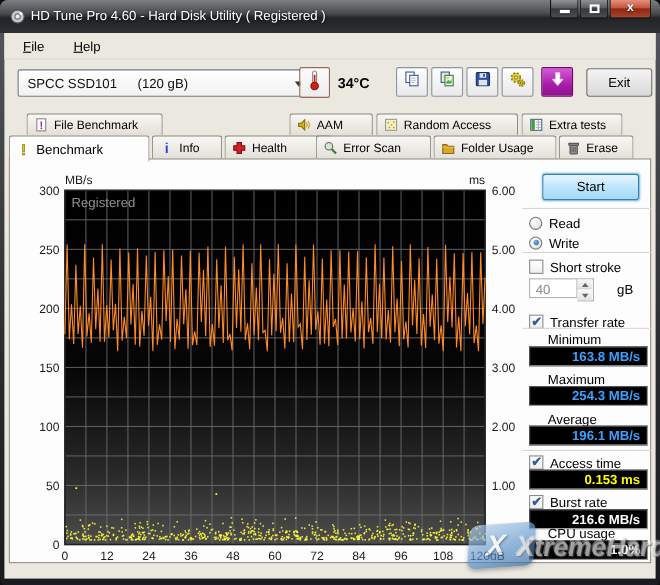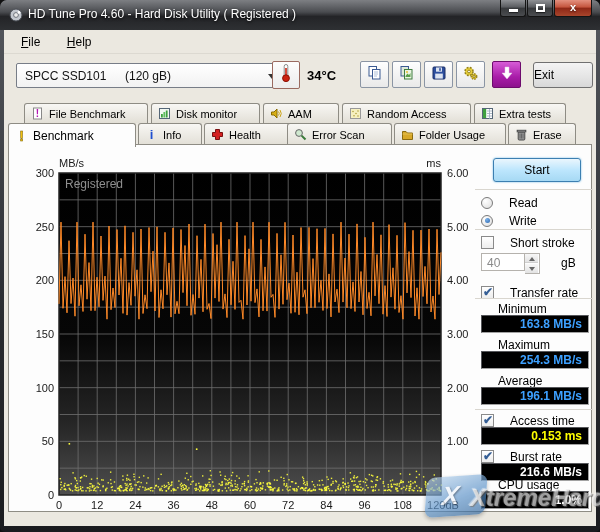--- a/index.html
+++ b/index.html
@@ -28,35 +28,35 @@
 
   
   .combo { position:absolute; left:12px; top:33px; width:268px; height:25px; background:linear-gradient(180deg,#fff,#f2f2f2); border:1px solid #777d87; border-radius:2px; font-size:12px; color:#111; }
   .combo .val { position:absolute; left:8px; top:5px; }
   .combo .cap { position:absolute; left:108px; top:5px; }
   .combo .arrow { position:absolute; right:7px; top:10px; width:0; height:0; border-left:4px solid transparent; border-right:4px solid transparent; border-top:5px solid #333; }
   .temp-btn { position:absolute; left:268px; top:31px; width:28px; height:28px; border:1px solid #9a6a60; border-radius:2px; background:linear-gradient(180deg,#fdfdfd,#ececec); display:flex; align-items:center; justify-content:center; }
   .temp-label { position:absolute; left:303px; top:38px; font-size:13px; font-weight:bold; color:#000; }
   .tool-btn { position:absolute; top:31px; width:29px; height:27px; border:1px solid #8b95a4; border-radius:2px; background:linear-gradient(180deg,#fefefe,#e9e9e9); display:flex; align-items:center; justify-content:center; }
   .tool-btn.download { background:linear-gradient(180deg,#d75bd7,#a81ca8 60%,#8d128d); border-color:#6d0b6d; }
-  .exit-btn { position:absolute; left:529px; top:32px; width:60px; height:26px; border:1px solid #707070; border-radius:3px; background:linear-gradient(180deg,#f4f4f4,#e4e4e4 60%,#d8d8d8); font-size:12px; text-align:left; line-height:24px; color:#000; }
+  .exit-btn { position:absolute; left:529px; top:32px; width:60px; height:26px; border:1px solid #707070; border-radius:3px; background:linear-gradient(180deg,#f4f4f4,#e4e4e4 60%,#d8d8d8); font-size:12px; text-align:center; line-height:24px; color:#000; }
 
   
   .tab { position:absolute; height:20px; border:1px solid #8e8c84; border-bottom:none; border-radius:3px 3px 0 0; background:linear-gradient(180deg,#f8f7f4,#e2dfd6); display:flex; align-items:center; gap:5px; padding:0 6px; font-size:11px; color:#000; white-space:nowrap; overflow:hidden; }
   .tab .ticon { flex:0 0 auto; display:flex; }
   .tab-row1 { top:73px; }
   .tab-row2 { top:93px; height:22px; }
   .tab.active { background:#fdfdfd; height:24px; z-index:5; font-size:12px; }
   .content { position:absolute; left:4px; top:114px; width:584px; height:368px; background:#fdfdfd; border:1px solid #8e8c84; }
 
   
   .rightpanel { position:absolute; left:464px; top:0; width:122px; height:368px; font-size:12px; color:#000; }
   .rp-sep { position:absolute; left:2px; width:118px; border-top:1px solid #d9d6cf; }
   .start-btn { position:absolute; left:20px; top:13px; width:88px; height:24px; border:1px solid #3c7fb1; border-radius:3px; background:linear-gradient(180deg,#eaf6fd,#bde6fd 50%,#a6d9f4); box-shadow:0 0 2px #63b4e4; font-size:12px; text-align:center; line-height:22px; }
-  .opt-row { position:absolute; left:8px; display:flex; align-items:center; gap:16px; height:15px; }
+  .opt-row { position:absolute; left:8px; display:flex; align-items:center; gap:6px; height:15px; }
   .radio { width:12px; height:12px; border:1px solid #7a7a7a; border-radius:50%; background:radial-gradient(circle at 35% 30%,#fff,#dcdcdc); position:relative; flex:0 0 auto; }
   .radio .mark { display:none; position:absolute; left:2.5px; top:2.5px; width:5px; height:5px; border-radius:50%; background:radial-gradient(circle at 35% 30%,#7ab1e8,#2d67b0); }
   .radio.on .mark { display:block; }
   .checkbox { width:13px; height:13px; border:1px solid #8a8a8a; background:linear-gradient(180deg,#fff,#ededed); position:relative; flex:0 0 auto; }
   .checkbox .mark { display:none; position:absolute; left:1px; top:-2px; font-size:12px; font-weight:bold; color:#355e95; }
   .checkbox.on .mark { display:block; }
   .spin-wrap { position:absolute; left:8px; top:108px; height:21px; }
   .spin-box { position:absolute; left:0; top:0; width:44px; height:18px; border:1px solid #b5b2ad; background:#fff; color:#8a8a8a; font-size:12px; line-height:19px; padding-left:5px; }
   .spin-btns { position:absolute; left:44px; top:0; width:15px; height:21px; border:1px solid #b5b2ad; border-left:none; }
   .spin-up,.spin-dn { position:absolute; left:0; width:13px; height:9px; background:linear-gradient(180deg,#f7f7f7,#e3e3e3); }
@@ -173,31 +173,20 @@
     <div class="exit-btn">Exit</div>
 
     <div class="tab tab-row1" style="left:20px;width:124px">
       <span class="ticon">
           <svg width="13" height="13" viewBox="0 0 13 13">
             <rect x="2.5" y="1" width="8" height="11" fill="#fff" stroke="#888"></rect>
             <text x="6.5" y="10" font-size="10" font-weight="bold" fill="#b316b3" text-anchor="middle">!</text>
           </svg>
         </span>
       <span>File Benchmark</span>
-    </div>
-    <div class="tab tab-row1" style="left:147px;width:109px">
-      <span class="ticon">
-          <svg width="13" height="13" viewBox="0 0 13 13">
-            <rect x="1.5" y="1.5" width="10" height="10" fill="#f2f8f2" stroke="#567"></rect>
-            <rect x="3" y="7" width="1.8" height="3.5" fill="#3fa03f"></rect>
-            <rect x="5.4" y="5" width="1.8" height="5.5" fill="#5fc05f"></rect>
-            <rect x="7.8" y="3.5" width="1.8" height="7" fill="#3fa03f"></rect>
-          </svg>
-        </span>
-      <span>Disk monitor</span>
     </div>
     <div class="tab tab-row1" style="left:338px;width:129px">
       <span class="ticon">
           <svg width="13" height="13" viewBox="0 0 13 13">
             <rect x="1.5" y="1.5" width="10" height="10" fill="#f6f0c0" stroke="#999"></rect>
             <circle cx="4" cy="4.5" r="0.8" fill="#b0a040"></circle>
             <circle cx="7" cy="6.5" r="0.8" fill="#b0a040"></circle>
             <circle cx="5" cy="8.8" r="0.8" fill="#b0a040"></circle>
             <circle cx="9" cy="4" r="0.8" fill="#b0a040"></circle>
             <circle cx="9" cy="9" r="0.8" fill="#b0a040"></circle>

